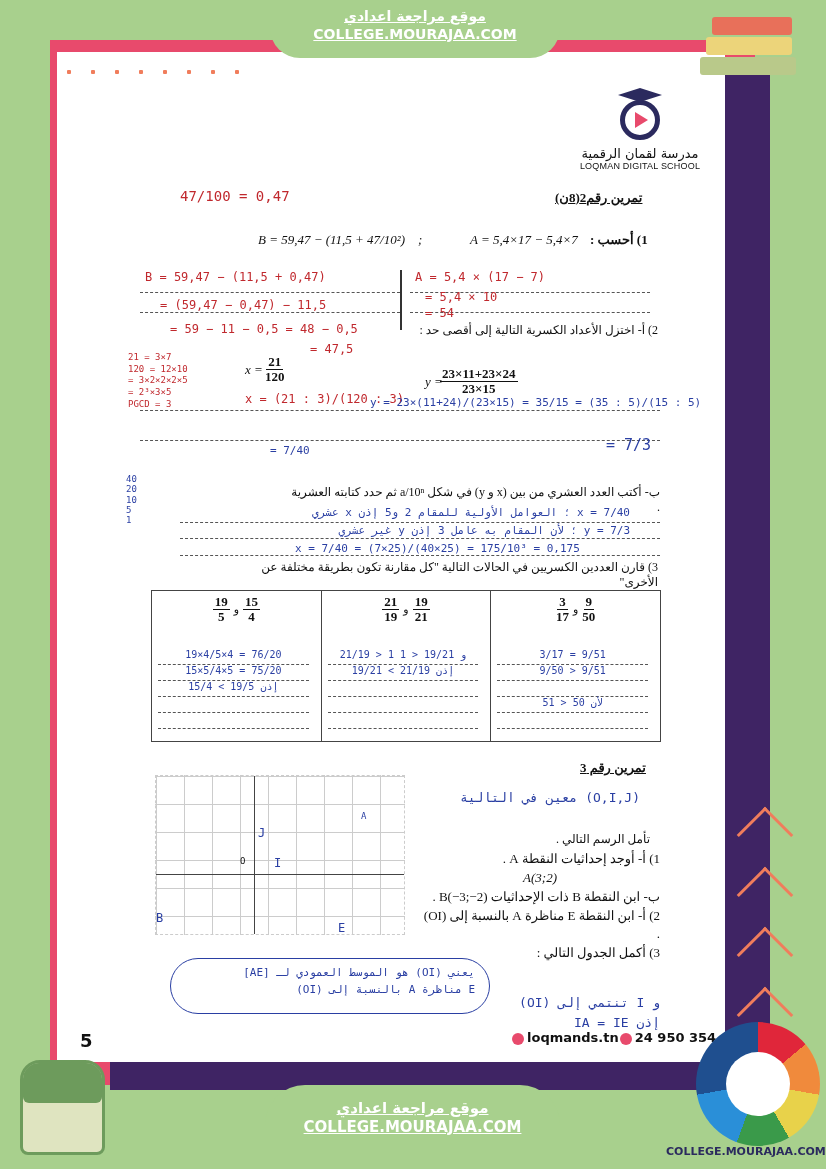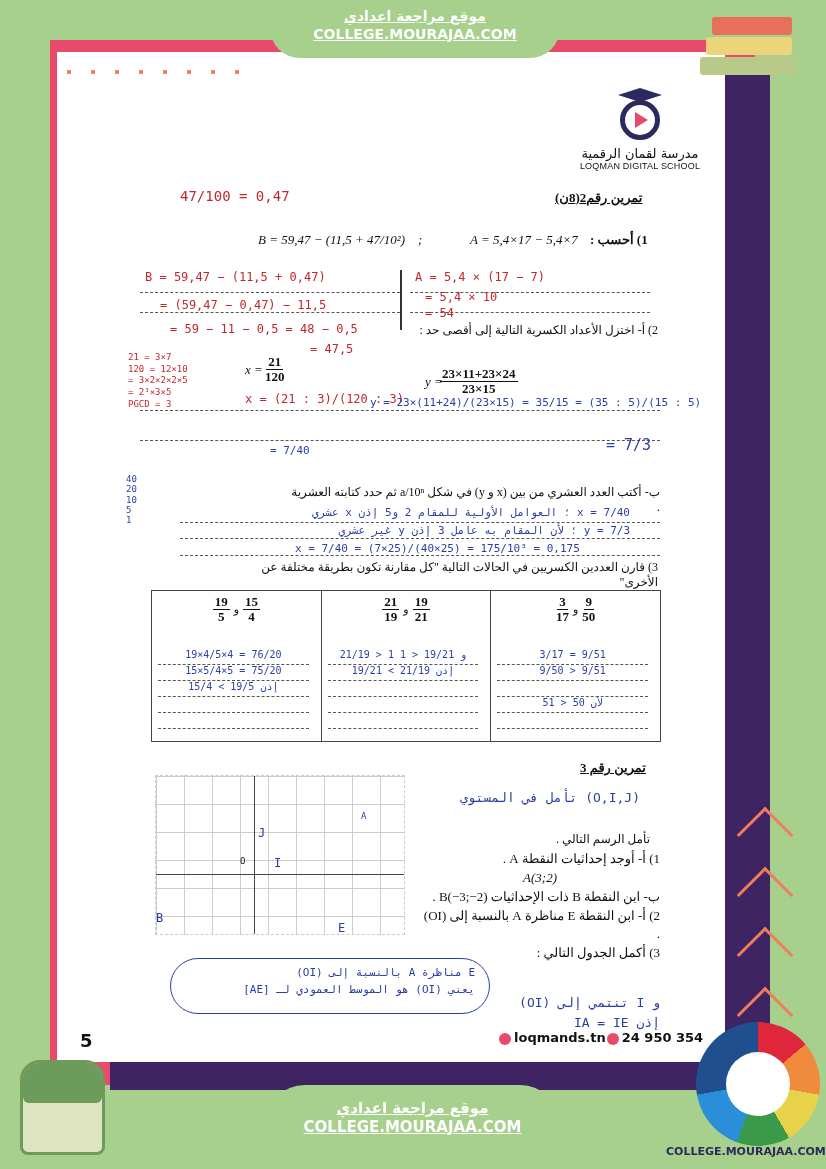--- a/index.html
+++ b/index.html
@@ -61,21 +61,21 @@
   .cmp-lines div { border-bottom: 1px dashed #555; height: 16px; font-family: "DejaVu Sans Mono", monospace; font-size: 10px; color: #2a3fa3; text-align: center; direction: ltr; }
 
   .graph { position: absolute; left: 155px; top: 775px; width: 250px; height: 160px;
     background-image: linear-gradient(#ccc 1px, transparent 1px), linear-gradient(90deg, #ccc 1px, transparent 1px);
     background-size: 28px 28px; border: 1px dashed #ccc; }
   .axis-x { position: absolute; left: 0; right: 0; top: 98px; height: 1px; background: #444; }
   .axis-y { position: absolute; top: 0; bottom: 0; left: 98px; width: 1px; background: #444; }
   .pt { position: absolute; font-size: 12px; font-family: "DejaVu Sans Mono", monospace; color: #2a3fa3; }
 
   .footer-num { position: absolute; left: 80px; top: 1030px; font-family: "DejaVu Sans", sans-serif; font-weight: bold; font-size: 18px; }
-  .footer-contact { position: absolute; left: 499px; top: 1030px; font-family: "DejaVu Sans", sans-serif; font-weight: bold; font-size: 13px; display: flex; gap: 1px; align-items: center; }
+  .footer-contact { position: absolute; left: 512px; top: 1030px; font-family: "DejaVu Sans", sans-serif; font-weight: bold; font-size: 13px; display: flex; gap: 1px; align-items: center; }
   .icon-dot { display: inline-block; width: 12px; height: 12px; border-radius: 50%; background: #e84a6c; vertical-align: middle; margin-right: 3px; }
 
   .books { position: absolute; left: 700px; top: 15px; width: 110px; height: 70px; }
   .book { position: absolute; height: 18px; border-radius: 3px; }
   .backpack { position: absolute; left: 20px; top: 1060px; width: 85px; height: 95px; background: #dfe4c0; border-radius: 20px 20px 8px 8px; border: 3px solid #6d9b5c; }
   .backpack-flap { position: absolute; left: 0; right: 0; top: 0; height: 40px; background: #6d9b5c; border-radius: 16px 16px 6px 6px; }
   .wheel { position: absolute; left: 696px; top: 1022px; width: 124px; height: 124px; border-radius: 50%;
     background: conic-gradient(#e0263a 0 50deg, #f08a3c 50deg 100deg, #e8d24a 100deg 150deg, #3a9a4a 150deg 200deg, #2a8fd8 200deg 260deg, #1f4f8f 260deg 360deg); }
   .wheel-hole { position: absolute; left: 30px; top: 30px; width: 64px; height: 64px; border-radius: 50%; background: #fff; }
   .wheel-label { position: absolute; left: 666px; top: 1145px; font-family: "DejaVu Sans", sans-serif; font-weight: bold; font-size: 11px; color: #2b2a5e; }
@@ -238,21 +238,21 @@
             <div></div>
             <div>لأن 50 &lt; 51</div>
             <div></div>
           </div>
     </td>
   </tr>
 </tbody>
   </table>
 
 <div class="ex-title" style="left:580px;top:760px;">تمرين رقم 3</div>
-<div class="abs hand blue rtl" style="left:440px;top:790px;width:200px;font-size:13px;">(O,I,J) تأمل في المستوي</div>
+<div class="abs hand blue rtl" style="left:440px;top:790px;width:200px;font-size:13px;">(O,I,J) معين في التالية</div>
 
 <div class="graph">
   <div class="axis-x"></div>
   <div class="axis-y"></div>
   <div class="pt" style="left:118px;top:80px;">I</div>
   <div class="pt" style="left:102px;top:50px;">J</div>
   <div class="pt" style="left:205px;top:35px;font-size:9px;">A</div>
   <div class="pt" style="left:0;top:135px;">B</div>
   <div class="pt" style="left:182px;top:145px;">E</div>
   <div class="pt" style="left:84px;top:80px;font-size:9px;color:#111;">O</div>
@@ -261,22 +261,22 @@
 <div class="abs txt rtl" style="left:500px;top:832px;width:150px;font-size:12px;">تأمل الرسم التالي .</div>
 <div class="abs txt rtl" style="left:420px;top:850px;width:240px;font-size:13px;line-height:1.45;">
   <div>1) أ- أوجد إحداثيات النقطة A .</div>
   <div class="eq" style="text-align:center;">A(3;2)</div>
   <div>ب- ابن النقطة B ذات الإحداثيات B(−3;−2) .</div>
   <div>2) أ- ابن النقطة E مناظرة A بالنسبة إلى (OI) .</div>
   <div>3) أكمل الجدول التالي :</div>
 </div>
 
 <div class="abs hand blue rtl" style="left:170px;top:958px;width:320px;height:56px;border:1.5px solid #2a3fa3;border-radius:30px;padding:6px 14px;font-size:11px;line-height:1.5;">
+  <div>يعني (OI) هو الموسط العمودي لـ [AE]</div>
   <div>E مناظرة A بالنسبة إلى (OI)</div>
-  <div>يعني (OI) هو الموسط العمودي لـ [AE]</div>
 </div>
 <div class="abs hand blue rtl" style="left:510px;top:978px;width:150px;font-size:13px;line-height:1.5;margin-top:15px;">
   <div>و I تنتمي إلى (OI)</div>
   <div>إذن IA = IE</div>
 </div>
 
 <div class="footer-num">5</div>
 <div class="footer-contact">
   <span><span class="icon-dot"></span><span>loqmands.tn</span></span>
   <span><span class="icon-dot"></span><span>24 950 354</span></span>

